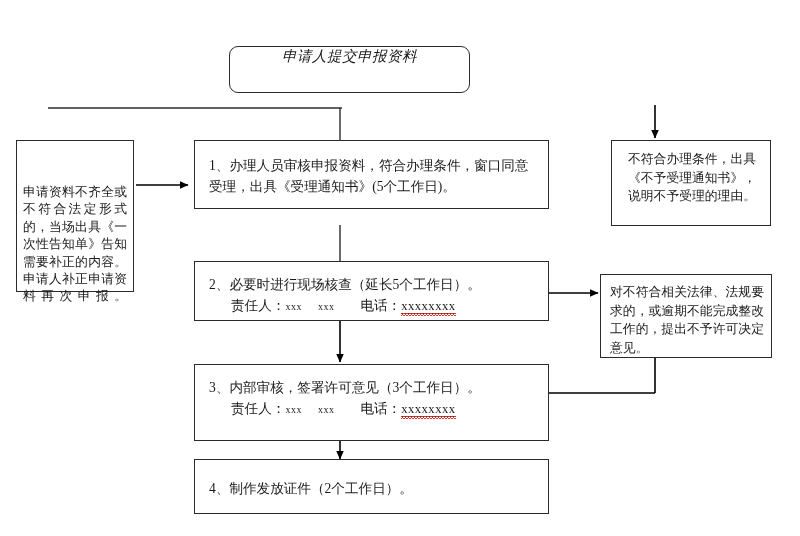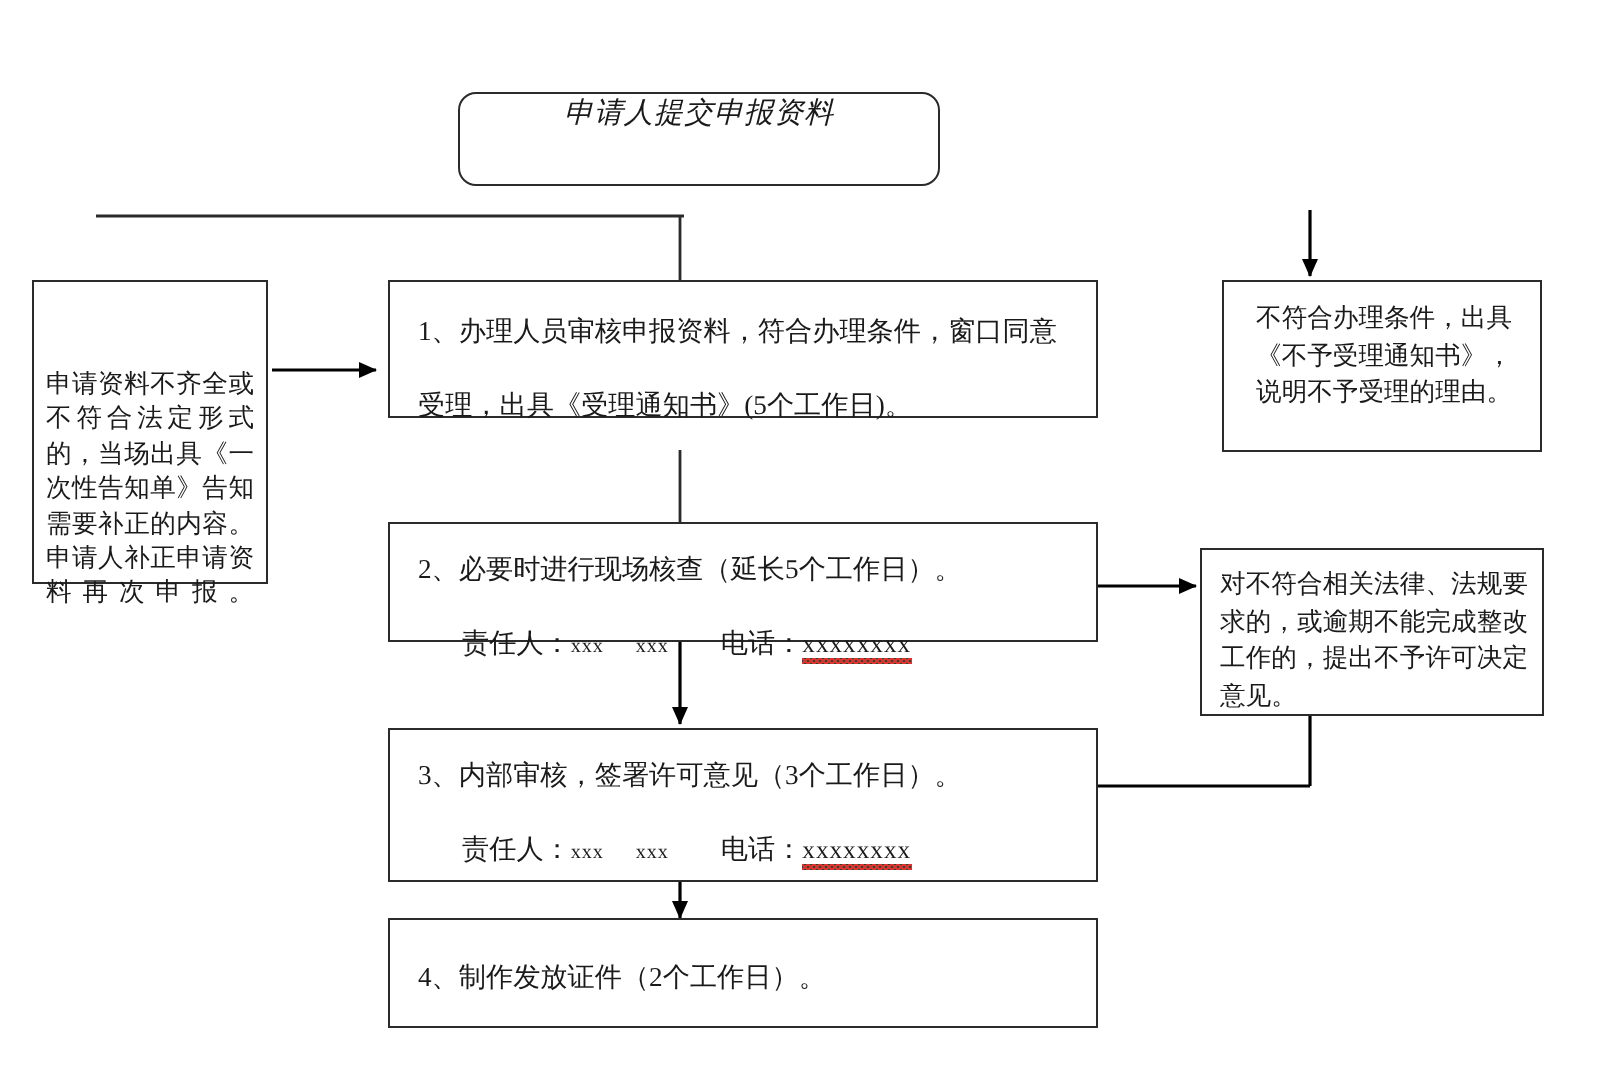--- a/index.html
+++ b/index.html
@@ -83,35 +83,35 @@
   #step2-box { top: 261px; height: 60px; padding-top: 12px; }
   #step3-box { top: 364px; height: 77px; padding-top: 12px; }
   #step4-box { top: 459px; height: 55px; padding-top: 18px; }
 
   .step-line {
     font-size: 13.6px;
     line-height: 21px;
     white-space: nowrap;
   }
   .step-line.second {
-    margin-top: 16px;
+    margin-top: 0;
     padding-left: 22px;
   }
   .resp-label { }
   .resp-value {
     font-family: "Liberation Serif", "DejaVu Serif", serif;
     font-size: 10px;
     letter-spacing: 0.5px;
   }
   .gap-sm { display: inline-block; width: 16px; }
   .gap-md { display: inline-block; width: 26px; }
   .phone-value {
     font-size: 12.6px;
     letter-spacing: 0.5px;
-    border-bottom: 3px solid #14532d;
+    border-bottom: 1px solid #14532d;
     padding-bottom: 0px;
     position: relative;
     text-align: center;
   }
   .phone-value::after {
     content: "";
     position: absolute;
     left: 0;
     right: 0;
     bottom: -3px;

